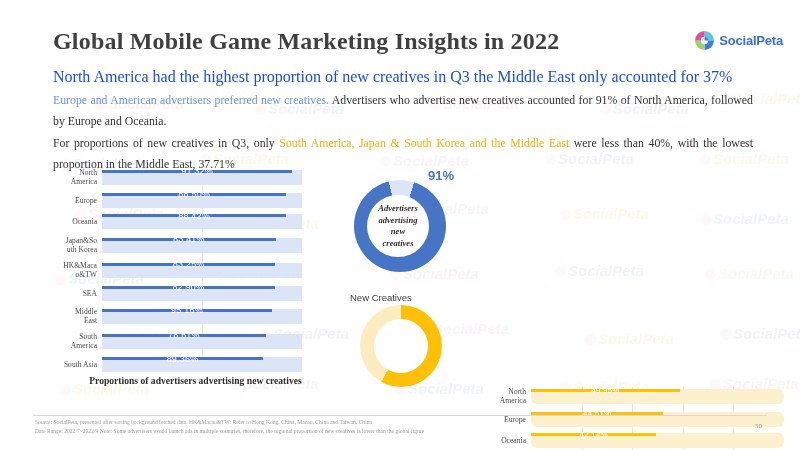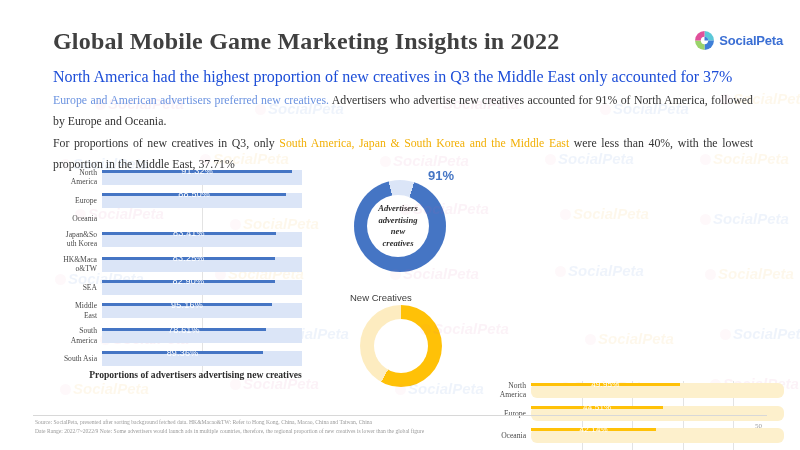--- a/index.html
+++ b/index.html
@@ -168,20 +168,25 @@
           <div class="cat">Europe</div>
           <div class="track">
             <div class="bar" style="width: 92.1875%;">
               <span>88.50%</span>
             </div>
           </div>
         </div>
         <div class="rowgap"></div>
         <div class="row">
           <div class="cat">Oceania</div>
+          <div class="track">
+            <div class="bar" style="width: 92.1042%;">
+              <span>88.42%</span>
+            </div>
+          </div>
         </div>
         <div class="rowgap"></div>
         <div class="row">
           <div class="cat">Japan&amp;So<br>uth Korea</div>
           <div class="track">
             <div class="bar" style="width: 86.8854%;">
               <span>83.41%</span>
             </div>
           </div>
         </div>

